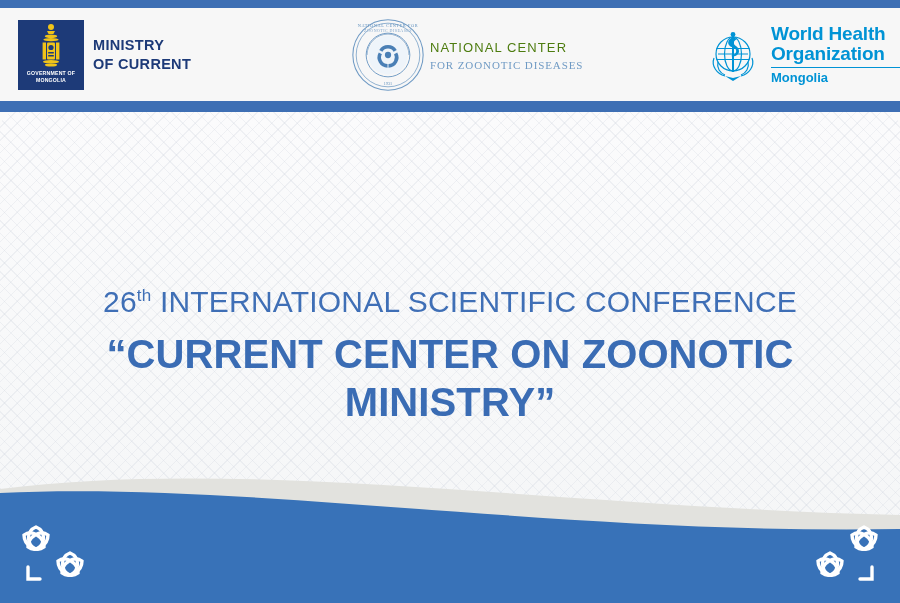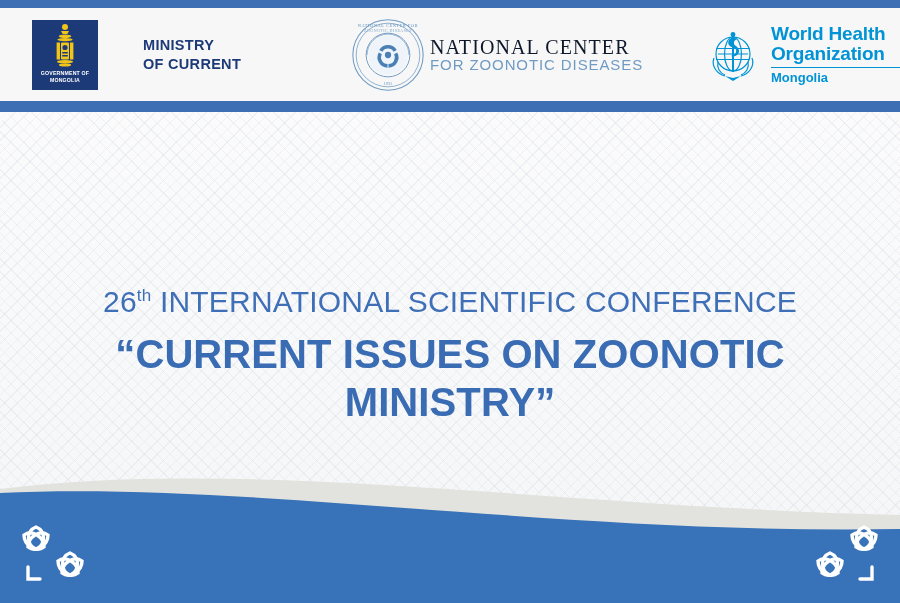--- a/index.html
+++ b/index.html
@@ -24,47 +24,47 @@
   }
 
   
   .header{
     position:absolute;left:0;top:8px;width:900px;height:93px;
     background:#f7f7f7;
   }
   .logo-slot{position:absolute;top:0;height:93px;display:flex;align-items:center;}
 
   
-  .slot-moh{left:32px;gap:36px;}
+  .slot-moh{left:18px;}
   .moh-emblem{
     width:66px;height:70px;background:#1d3a78;
     display:flex;flex-direction:column;align-items:center;justify-content:flex-start;
     padding-top:3px;box-sizing:border-box;
   }
   .soyombo{width:26px;height:46px;display:block;}
   .moh-emblem-text{
     color:#ffffff;font-size:5.2px;font-weight:bold;letter-spacing:.2px;
     line-height:7px;text-align:center;margin-top:1px;
   }
   .moh-words{
     margin-left:9px;color:#1d3a78;font-weight:bold;
     font-size:14.5px;line-height:19px;letter-spacing:.3px;
   }
 
   
   .slot-ncz{left:350px;}
   .ncz-seal{width:76px;height:76px;}
   .ncz-words{margin-left:4px;color:#3f6fae;}
   .ncz-line1{
+    font-family:Liberation Sans, sans-serif;
+    font-size:13px;letter-spacing:1.1px;line-height:21px;color:#4d7c0f;
+  }
+  .ncz-line2{
     font-family:Liberation Serif, serif;
-    font-size:20px;letter-spacing:1.1px;line-height:21px;color:#0f172a;
-  }
-  .ncz-line2{
-    font-family:Liberation Sans, sans-serif;
-    font-size:15px;letter-spacing:.9px;line-height:14px;color:#6f9ac4;
+    font-size:11px;letter-spacing:.9px;line-height:14px;color:#6f9ac4;
   }
 
   
   .slot-who{left:702px;}
   .who-emblem{width:62px;height:62px;}
   .who-words{margin-left:7px;}
   .who-title{
     color:#0093d5;font-weight:bold;font-size:19px;line-height:20px;letter-spacing:-.2px;
   }
   .who-divider{height:1.6px;background:#0093d5;margin:3px 0 2px 0;width:152px;}
@@ -200,21 +200,21 @@
 
   </div>
 
   <div class="rule-under-header"></div>
 
   <div class="body-area">
 
     <div class="title-block">
       <div class="t-line1"><span>26</span><sup>th</sup><span> INTERNATIONAL SCIENTIFIC CONFERENCE</span></div>
       <div class="t-main">
-        <span class="l2">“CURRENT ISSUES ON ZOONOTIC</span>
+        <span class="l2">“CURRENT CENTER ON ZOONOTIC</span>
         <span class="l2">MINISTRY”</span>
       </div>
     </div>
 
     <div class="meta-block">
       <div class="meta-line">16-17 September 2025</div>
       <div class="meta-line">Ulaanbaatar, Mongolia</div>
     </div>
 
   </div>

